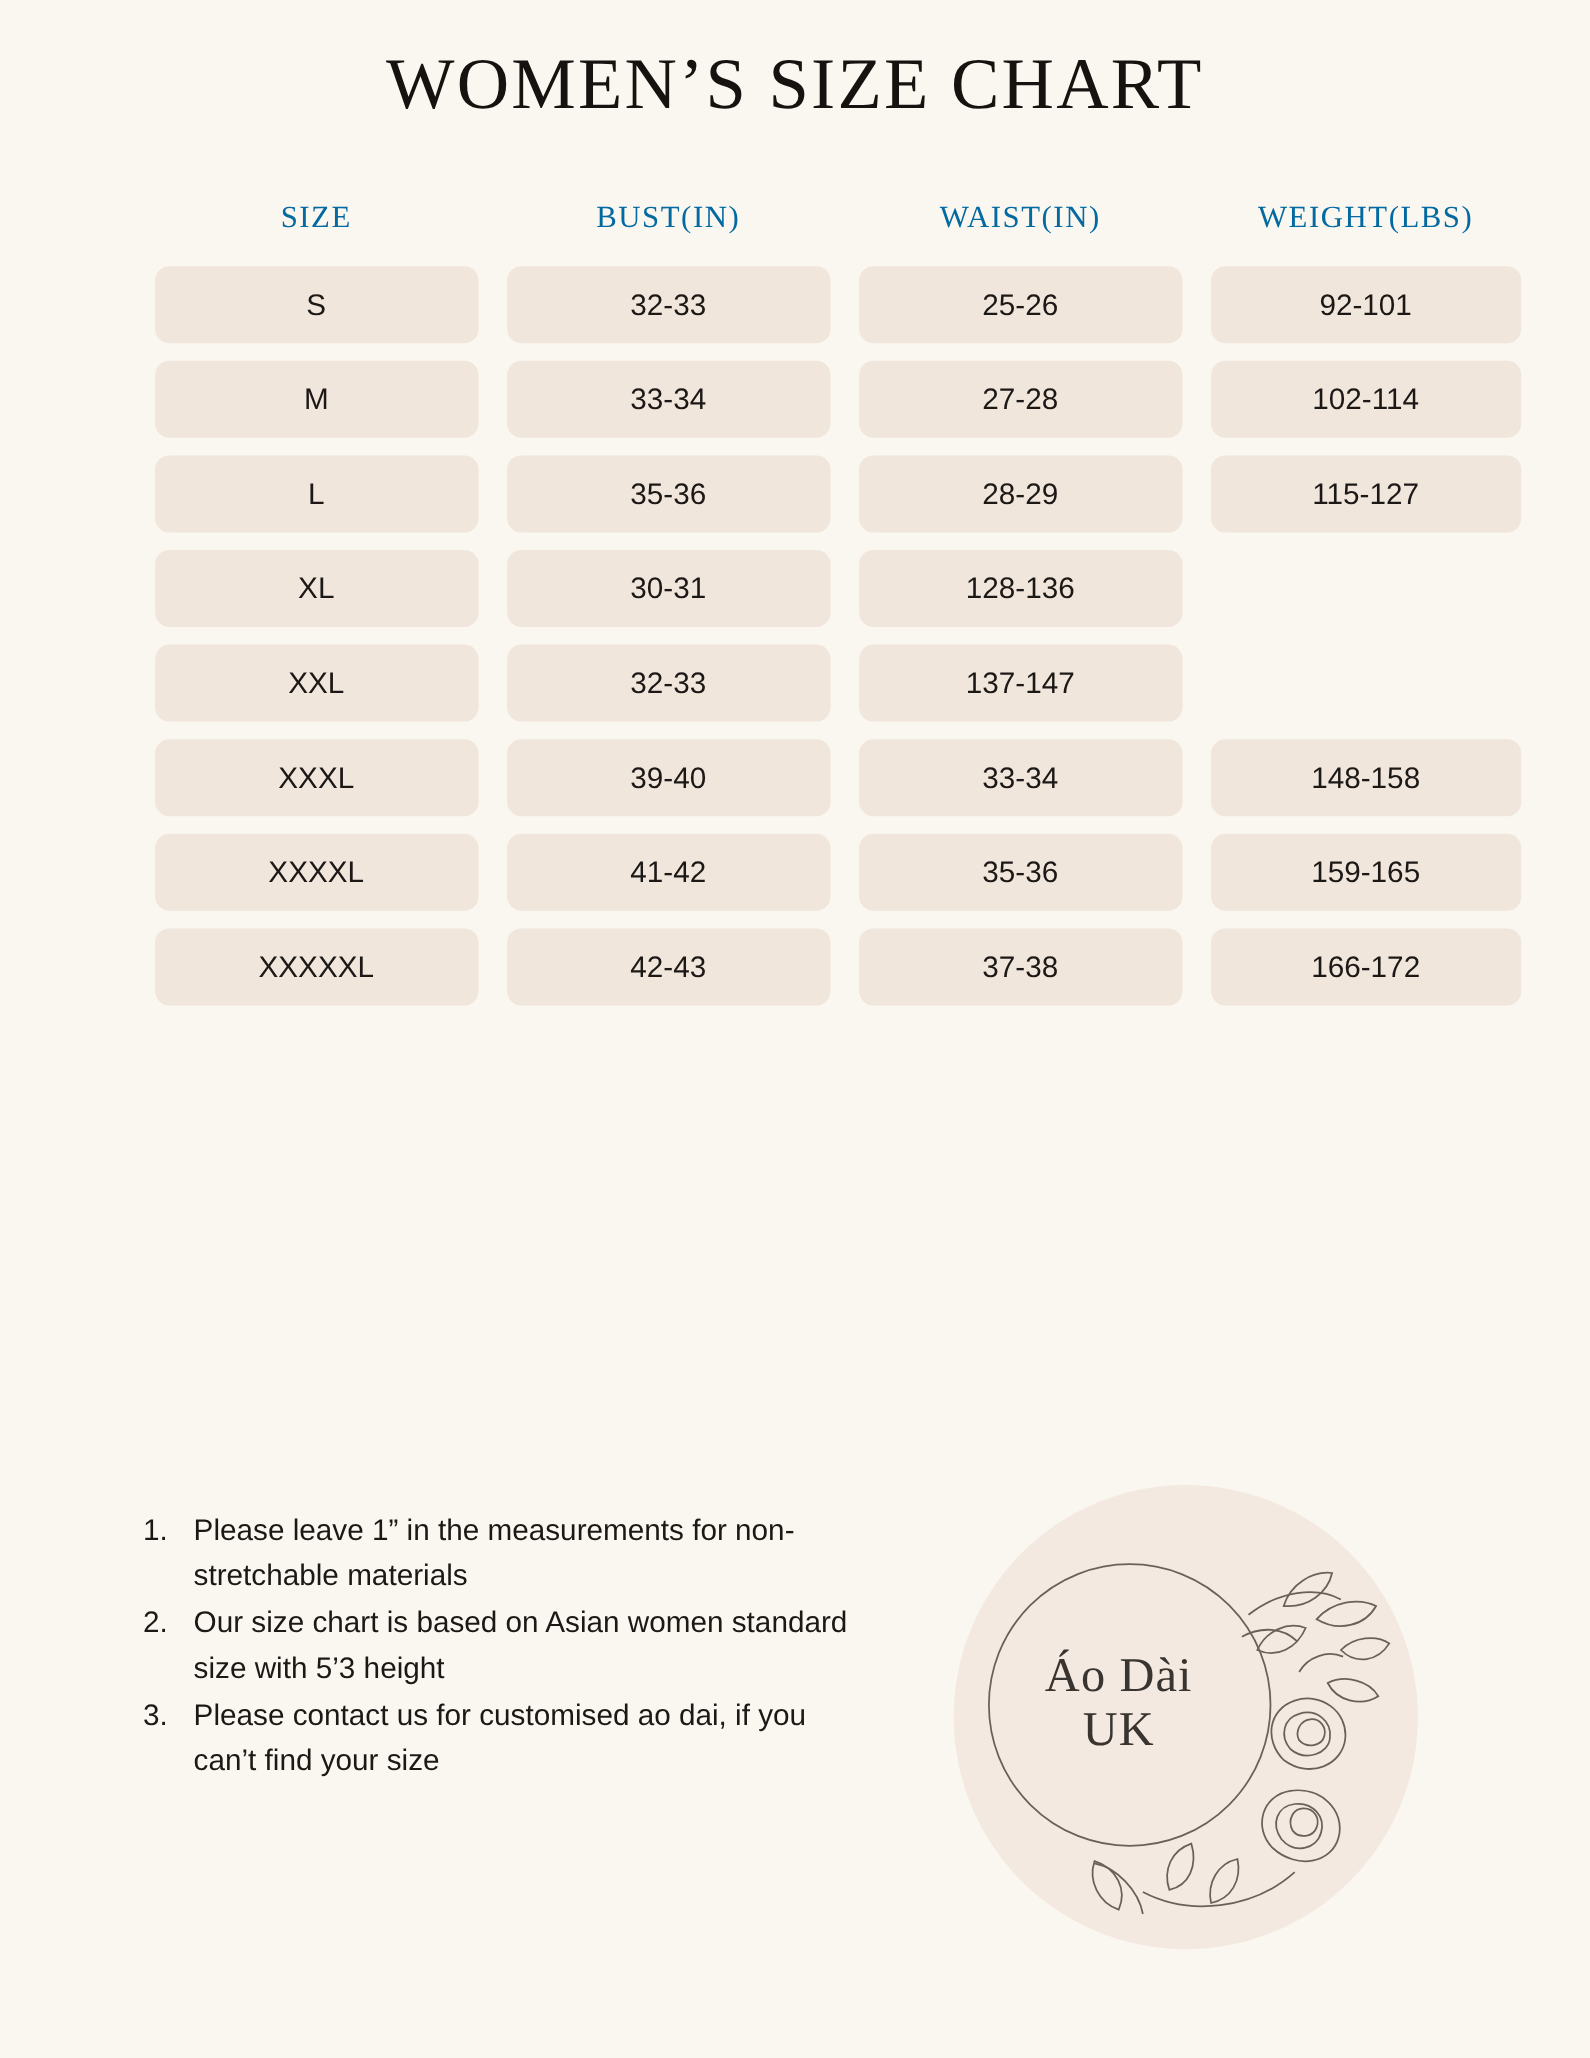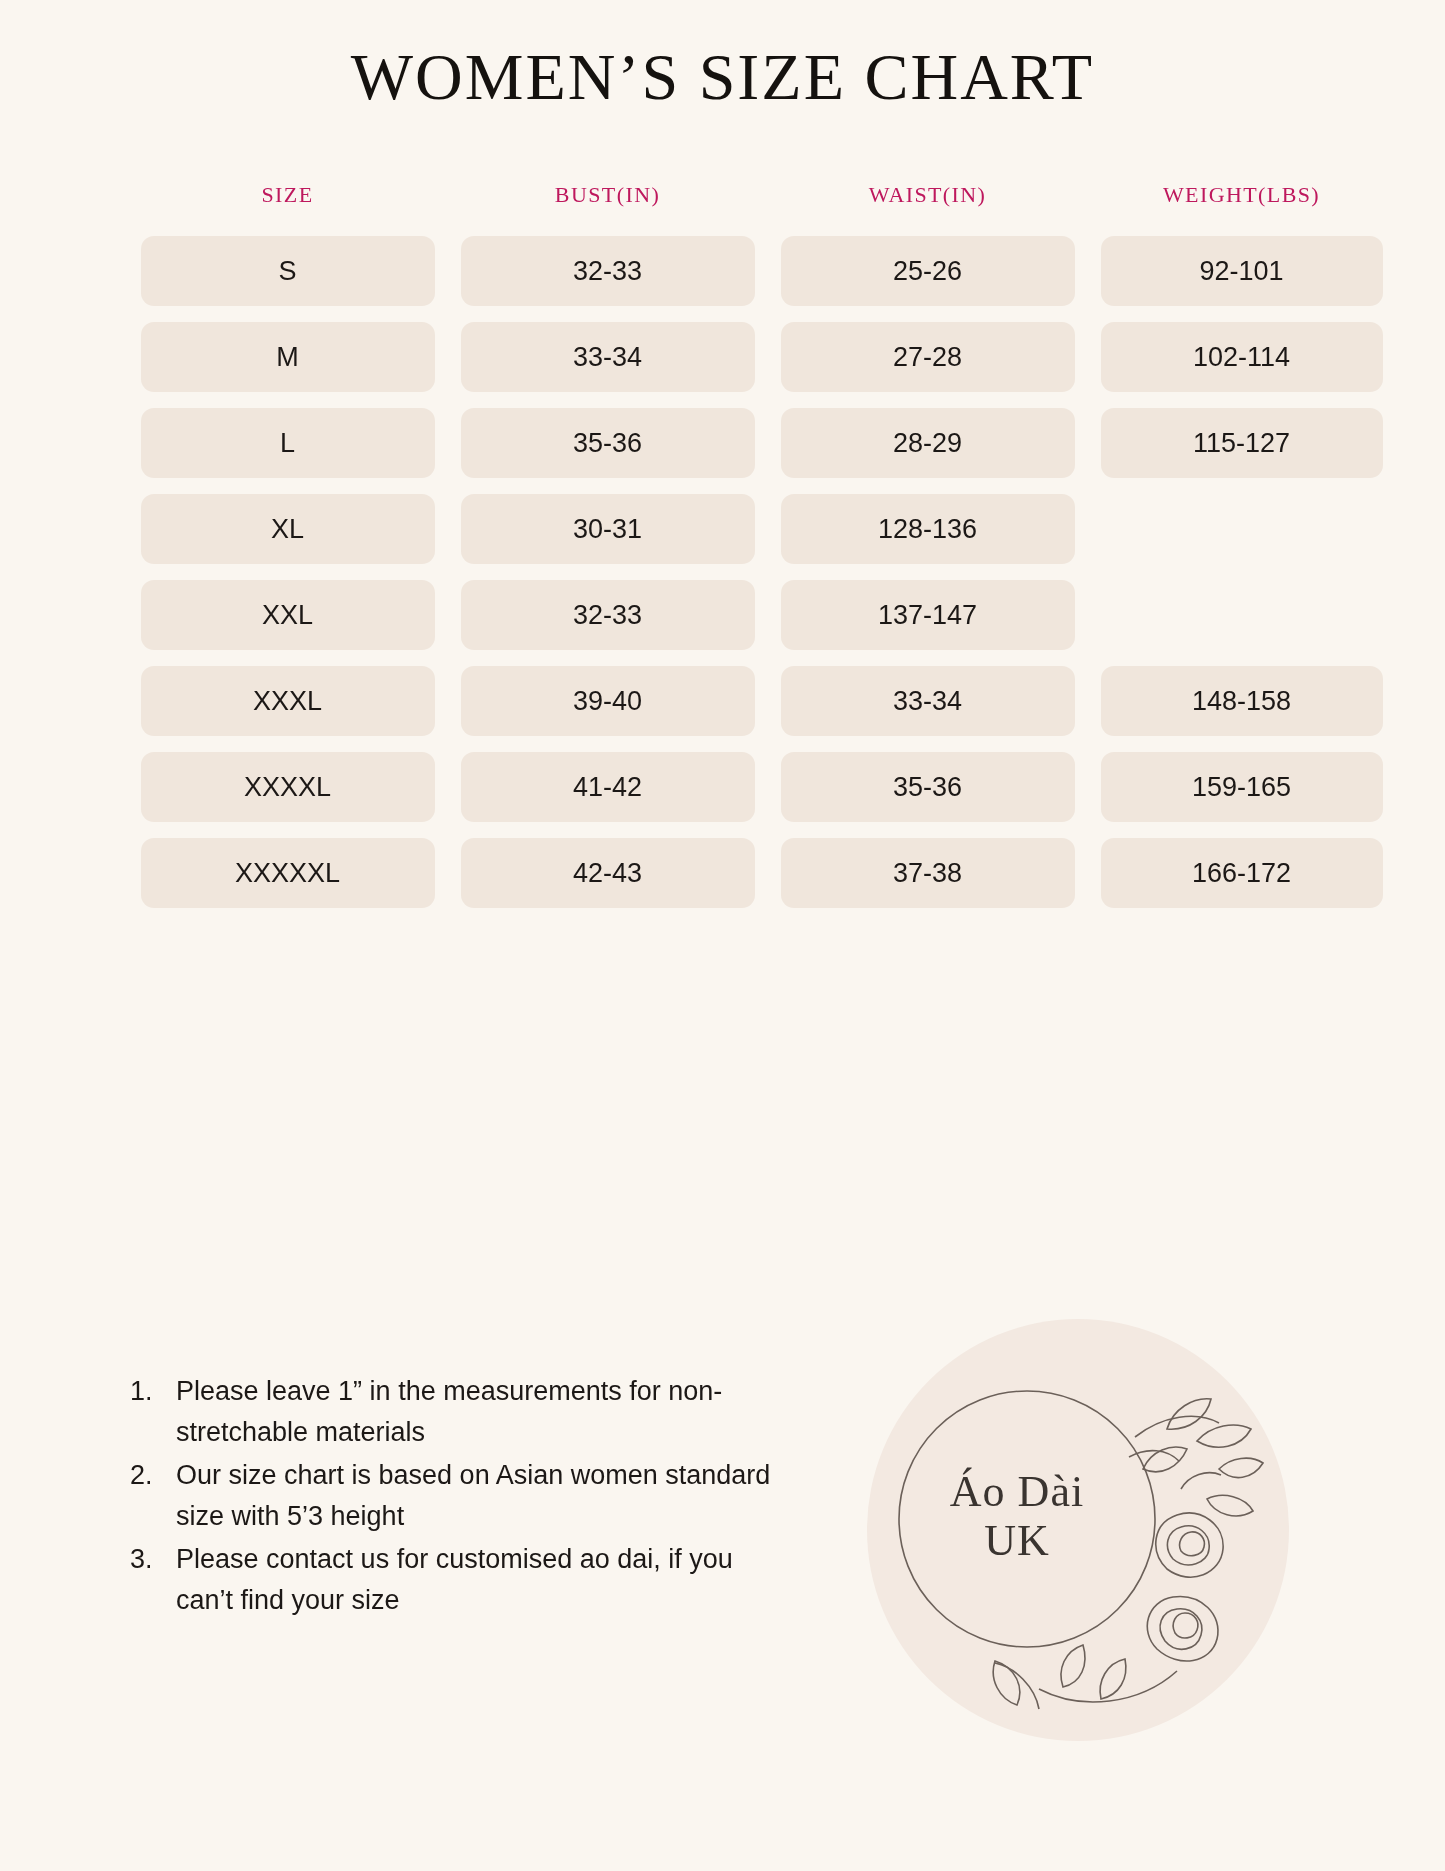--- a/index.html
+++ b/index.html
@@ -37,24 +37,24 @@
   }
   .head-row {
     display: grid;
     grid-template-columns: 294px 294px 294px 282px;
     column-gap: 26px;
     margin-bottom: 28px;
   }
   .head-cell {
     text-align: center;
     font-family: "Liberation Serif", serif;
-    font-size: 22px;
+    font-size: 28px;
     letter-spacing: 1.4px;
     font-weight: 400;
-    color: #be185d;
+    color: #0369a1;
   }
   .data-row {
     display: grid;
     grid-template-columns: 294px 294px 294px 282px;
     column-gap: 26px;
     margin-bottom: 16px;
   }
   .cell {
     background: #f0e6dc;
     border-radius: 13px;
@@ -83,21 +83,21 @@
     width: 46px;
     flex: 0 0 46px;
     text-align: left;
   }
   .note-text {
     flex: 1;
   }
   .logo {
     position: absolute;
     left: 867px;
-    top: 1275px;
+    top: 1306px;
     width: 422px;
     height: 422px;
     background: #f3e9e1;
     border-radius: 50%;
   }
   .logo svg {
     position: absolute;
     left: 0;
     top: 0;
   }

